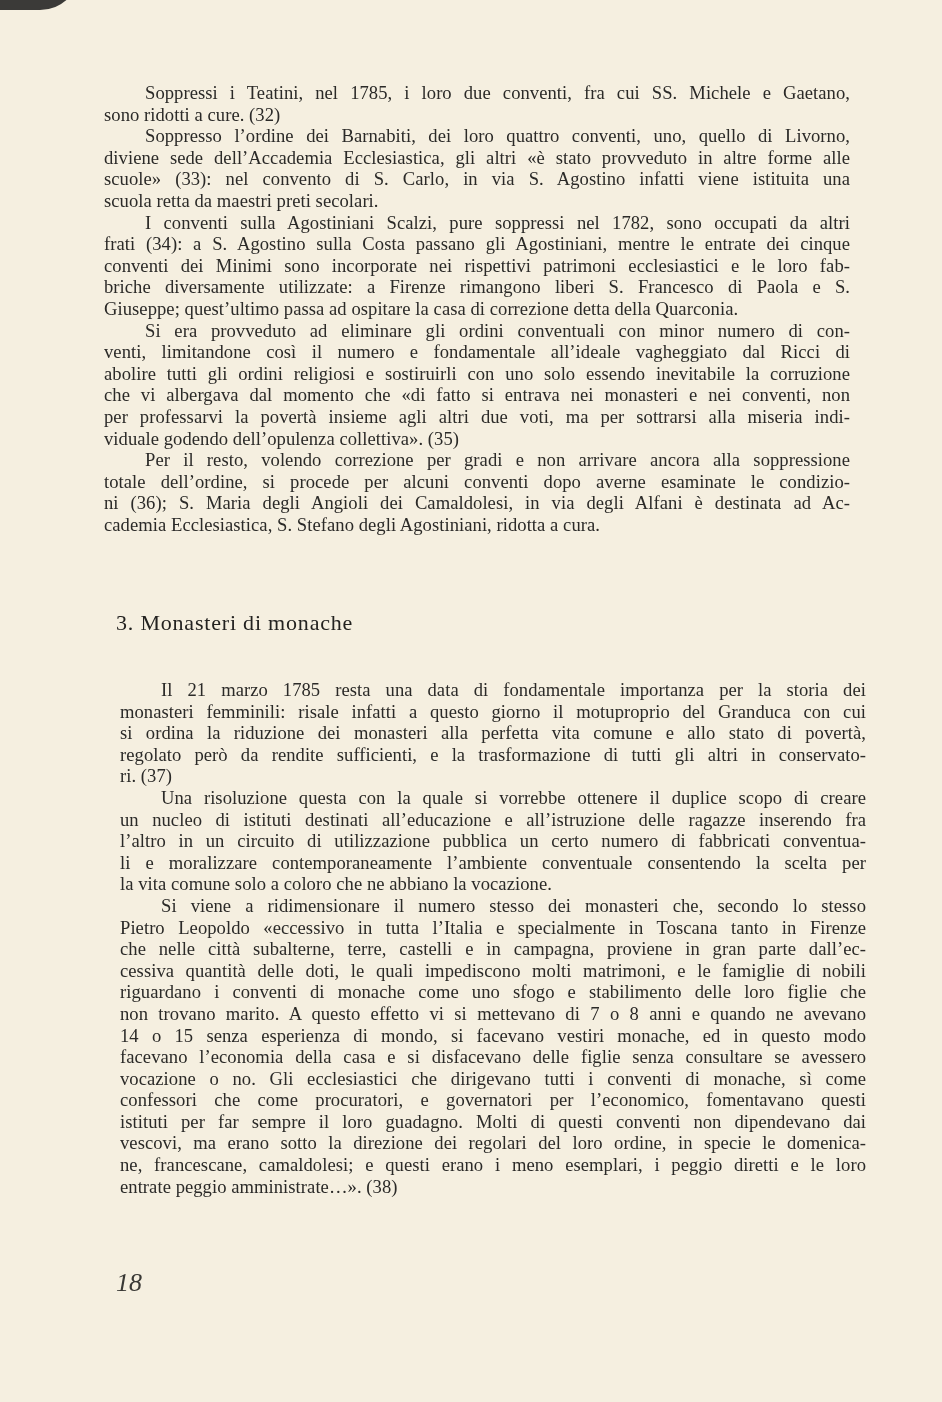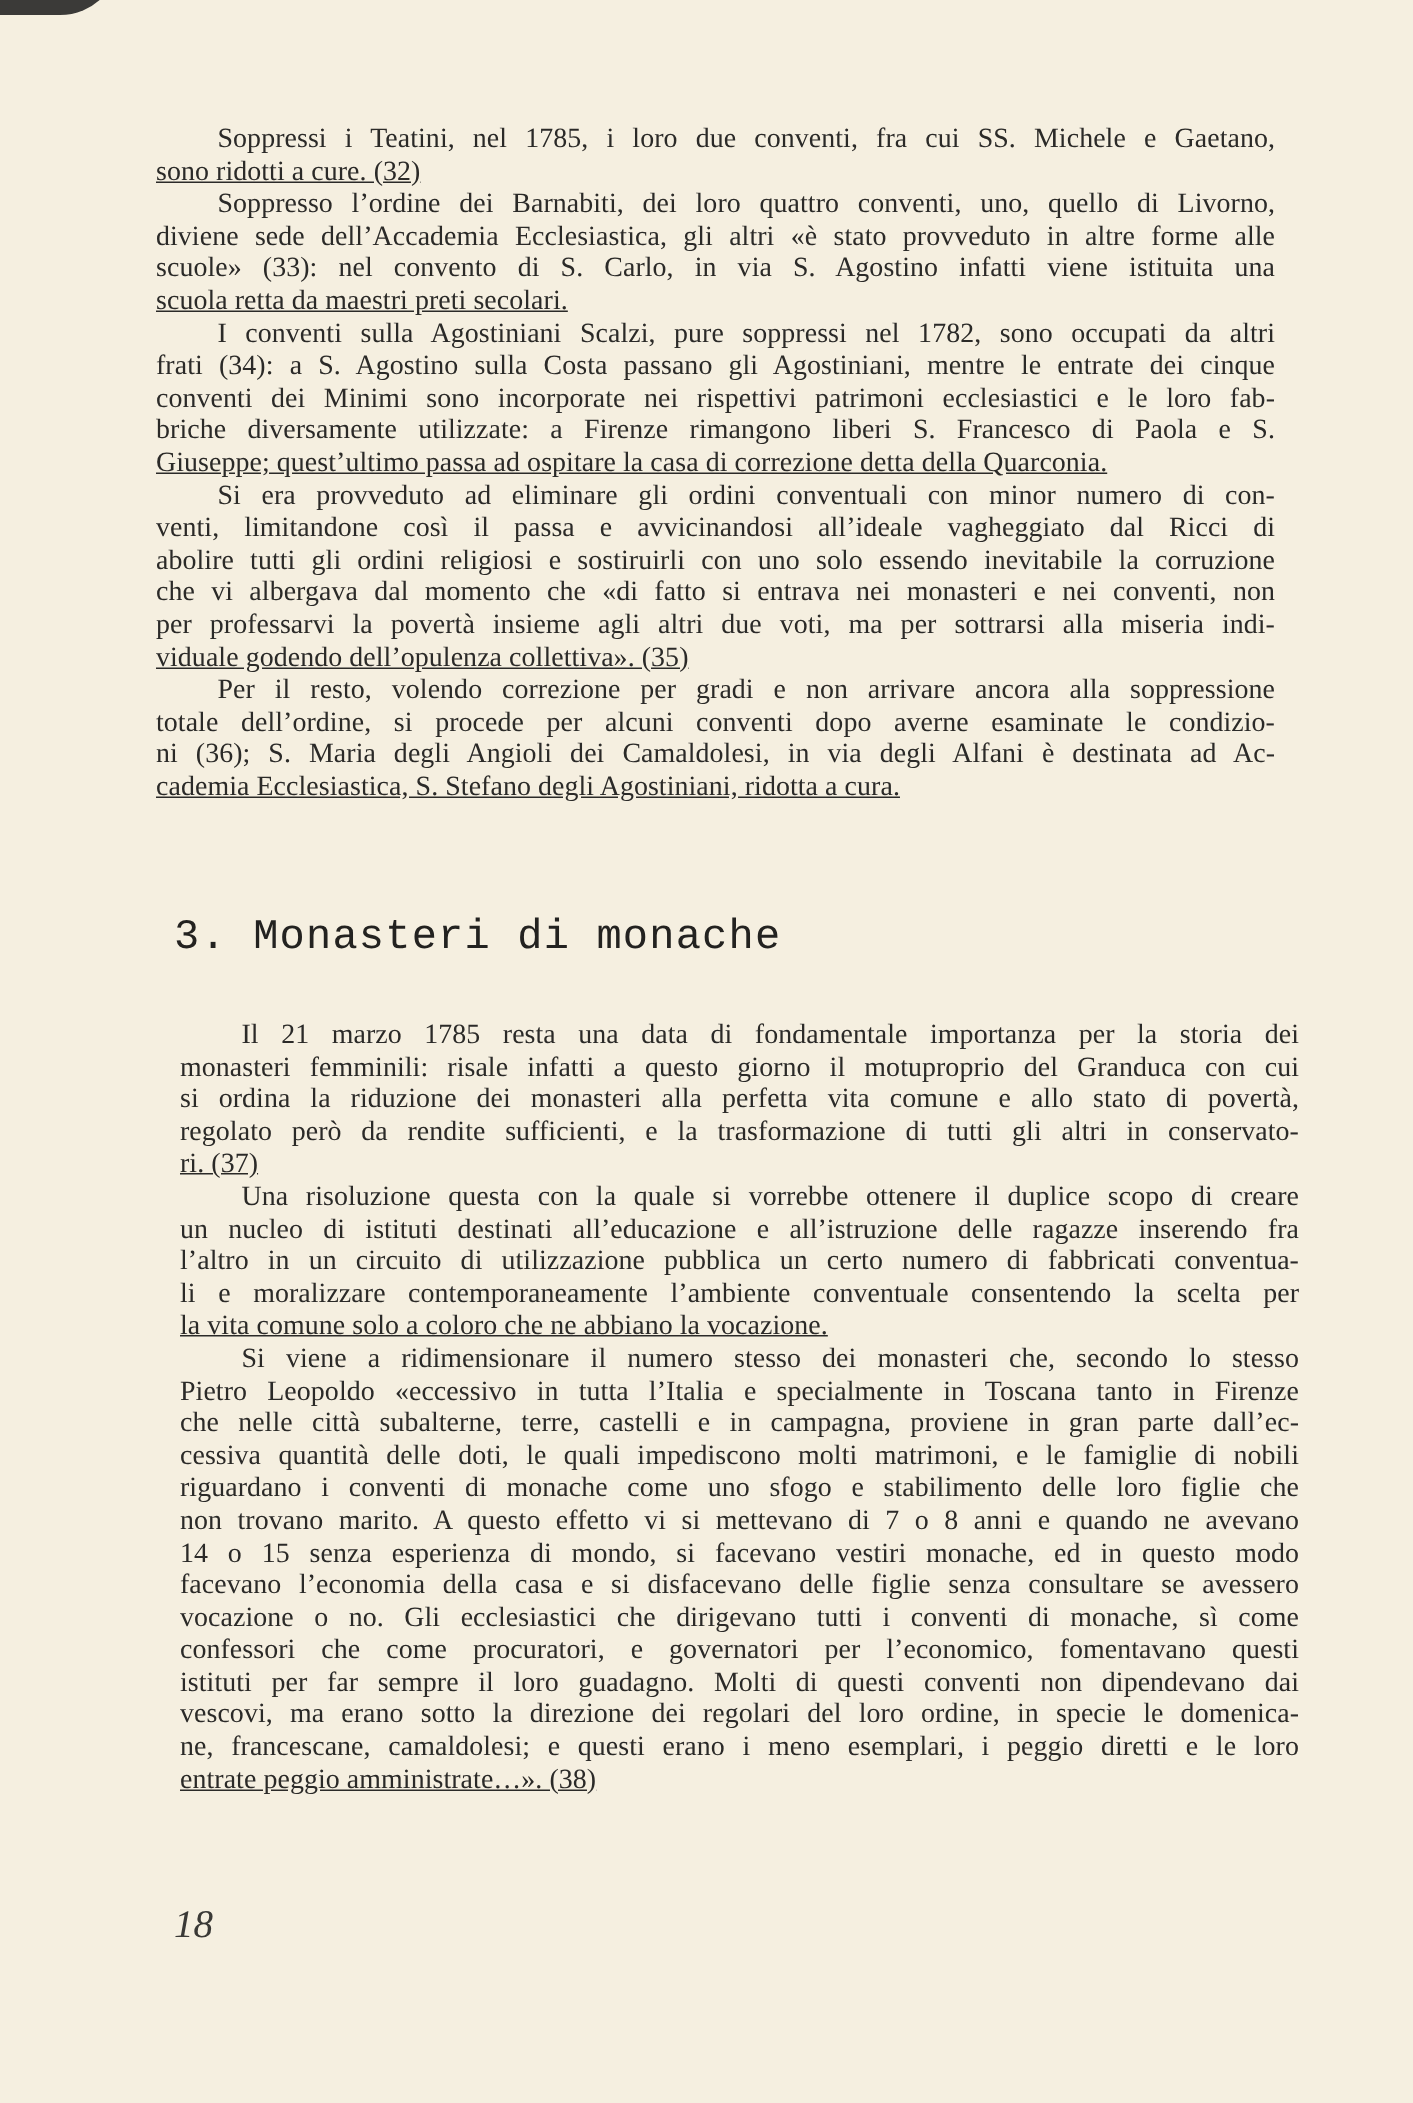--- a/index.html
+++ b/index.html
@@ -20,26 +20,26 @@
   .line {
     display: block;
     font-size: 18.6px;
     line-height: 21.6px;
     height: 21.6px;
     white-space: nowrap;
     text-align: justify;
     text-align-last: justify;
     letter-spacing: 0.05px;
   }
-  .line.last { text-align-last: left; text-decoration: underline; }
+  .line.last { text-align-last: left; }
   .line.indent { padding-left: 41px; }
   .heading {
     position: absolute; left: 116px; top: 610px;
-    font-size: 28px; letter-spacing: 0.8px;
-    font-family: Liberation Mono, monospace;
+    font-size: 22px; letter-spacing: 0.8px;
+    font-family: Liberation Serif, serif;
     color: #232220;
   }
   .section2 { position: absolute; left: 120px; top: 679px; width: 746px; }
   .page-number {
     position: absolute; left: 116px; top: 1268px;
     font-size: 26px; font-style: italic; color: #3a3936;
   }
 </style>
 </head>
 <body>
@@ -59,21 +59,21 @@
     </p>
     <p class="para">
       <span class="line indent">I conventi sulla Agostiniani Scalzi, pure soppressi nel 1782, sono occupati da altri</span>
       <span class="line">frati (34): a S. Agostino sulla Costa passano gli Agostiniani, mentre le entrate dei cinque</span>
       <span class="line">conventi dei Minimi sono incorporate nei rispettivi patrimoni ecclesiastici e le loro fab-</span>
       <span class="line">briche diversamente utilizzate: a Firenze rimangono liberi S. Francesco di Paola e S.</span>
       <span class="line last">Giuseppe; quest’ultimo passa ad ospitare la casa di correzione detta della Quarconia.</span>
     </p>
     <p class="para">
       <span class="line indent">Si era provveduto ad eliminare gli ordini conventuali con minor numero di con-</span>
-      <span class="line">venti, limitandone così il passa e avvicinandosi all’ideale vagheggiato dal Ricci di</span>
+      <span class="line">venti, limitandone così il numero e fondamentale all’ideale vagheggiato dal Ricci di</span>
       <span class="line">abolire tutti gli ordini religiosi e sostiruirli con uno solo essendo inevitabile la corruzione</span>
       <span class="line">che vi albergava dal momento che «di fatto si entrava nei monasteri e nei conventi, non</span>
       <span class="line">per professarvi la povertà insieme agli altri due voti, ma per sottrarsi alla miseria indi-</span>
       <span class="line last">viduale godendo dell’opulenza collettiva». (35)</span>
     </p>
     <p class="para">
       <span class="line indent">Per il resto, volendo correzione per gradi e non arrivare ancora alla soppressione</span>
       <span class="line">totale dell’ordine, si procede per alcuni conventi dopo averne esaminate le condizio-</span>
       <span class="line">ni (36); S. Maria degli Angioli dei Camaldolesi, in via degli Alfani è destinata ad Ac-</span>
       <span class="line last">cademia Ecclesiastica, S. Stefano degli Agostiniani, ridotta a cura.</span>

